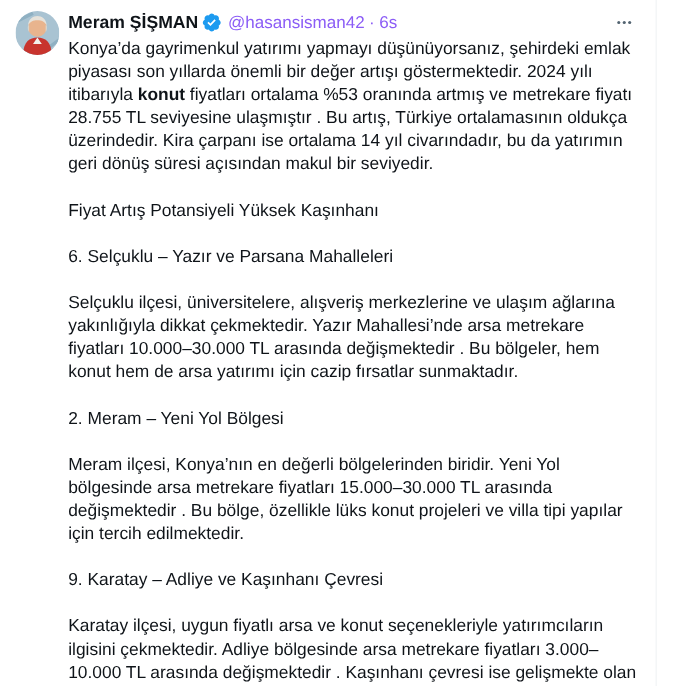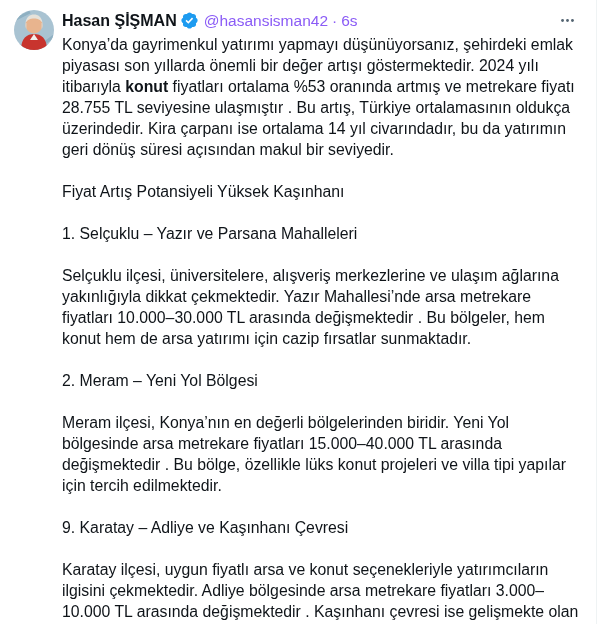--- a/index.html
+++ b/index.html
@@ -95,21 +95,21 @@
           <path d="M11.5 13 C10.8 16 11.5 18 12.5 19 L12.5 13 Z" fill="#d8d4cc"></path>
           <path d="M28.5 13 C29.2 16 28.5 18 27.5 19 L27.5 13 Z" fill="#d8d4cc"></path>
           <path d="M16 30 L20 24 L24 30 Z" fill="#f2f0ec"></path>
         </svg>
       </span>
     </div>
 
     <div class="content-col">
 
       <div class="header-row">
-        <span class="display-name">Hasan ŞİŞMAN</span>
+        <span class="display-name">Meram ŞİŞMAN</span>
         <span class="verified">
           <svg width="19" height="19" viewBox="0 0 24 24">
             <path fill="#1d9bf0" d="M22.25 12c0-1.43-.88-2.67-2.19-3.34.46-1.39.2-2.9-.81-3.91s-2.52-1.27-3.91-.81c-.66-1.31-1.91-2.19-3.34-2.19s-2.67.88-3.33 2.19c-1.4-.46-2.91-.2-3.92.81s-1.26 2.52-.8 3.91c-1.31.67-2.2 1.91-2.2 3.34s.89 2.67 2.2 3.34c-.46 1.39-.21 2.9.8 3.91s2.52 1.26 3.91.81c.67 1.31 1.91 2.19 3.34 2.19s2.68-.88 3.34-2.19c1.39.45 2.9.2 3.91-.81s1.27-2.52.81-3.91c1.31-.67 2.19-1.91 2.19-3.34z"></path>
             <path fill="#ffffff" d="M10.522 16.02l-3.56-3.42 1.384-1.44 2.14 2.05 4.66-4.9 1.45 1.38-6.074 6.33z"></path>
           </svg>
         </span>
         <span class="handle-group">
           <span>@hasansisman42</span>
           <span>·</span>
           <span>6s</span>
@@ -120,23 +120,23 @@
             <circle cx="5" cy="12" r="2" fill="#536471"></circle>
             <circle cx="12" cy="12" r="2" fill="#536471"></circle>
             <circle cx="19" cy="12" r="2" fill="#536471"></circle>
           </svg>
         </span>
       </div>
 
       <div class="tweet-body">
         <p><span>Konya’da gayrimenkul yatırımı yapmayı düşünüyorsanız, şehirdeki emlak piyasası son yıllarda önemli bir değer artışı göstermektedir. 2024 yılı itibarıyla </span><b>konut</b><span> fiyatları ortalama %53 oranında artmış ve metrekare fiyatı 28.755 TL seviyesine ulaşmıştır . Bu artış, Türkiye ortalamasının oldukça üzerindedir. Kira çarpanı ise ortalama 14 yıl civarındadır, bu da yatırımın geri dönüş süresi açısından makul bir seviyedir.</span></p>
         <p>Fiyat Artış Potansiyeli Yüksek Kaşınhanı</p>
-        <p>1. Selçuklu – Yazır ve Parsana Mahalleleri</p>
+        <p>6. Selçuklu – Yazır ve Parsana Mahalleleri</p>
         <p>Selçuklu ilçesi, üniversitelere, alışveriş merkezlerine ve ulaşım ağlarına yakınlığıyla dikkat çekmektedir. Yazır Mahallesi’nde arsa metrekare fiyatları 10.000–30.000 TL arasında değişmektedir . Bu bölgeler, hem konut hem de arsa yatırımı için cazip fırsatlar sunmaktadır.</p>
         <p>2. Meram – Yeni Yol Bölgesi</p>
-        <p>Meram ilçesi, Konya’nın en değerli bölgelerinden biridir. Yeni Yol bölgesinde arsa metrekare fiyatları 15.000–40.000 TL arasında değişmektedir . Bu bölge, özellikle lüks konut projeleri ve villa tipi yapılar için tercih edilmektedir.</p>
+        <p>Meram ilçesi, Konya’nın en değerli bölgelerinden biridir. Yeni Yol bölgesinde arsa metrekare fiyatları 15.000–30.000 TL arasında değişmektedir . Bu bölge, özellikle lüks konut projeleri ve villa tipi yapılar için tercih edilmektedir.</p>
         <p>9. Karatay – Adliye ve Kaşınhanı Çevresi</p>
         <p>Karatay ilçesi, uygun fiyatlı arsa ve konut seçenekleriyle yatırımcıların ilgisini çekmektedir. Adliye bölgesinde arsa metrekare fiyatları 3.000–10.000 TL arasında değişmektedir . Kaşınhanı çevresi ise gelişmekte olan bir bölge olarak öne çıkmaktadır.</p>
       </div>
 
     </div>
   </article>
 </div>
 
 </body></html>

